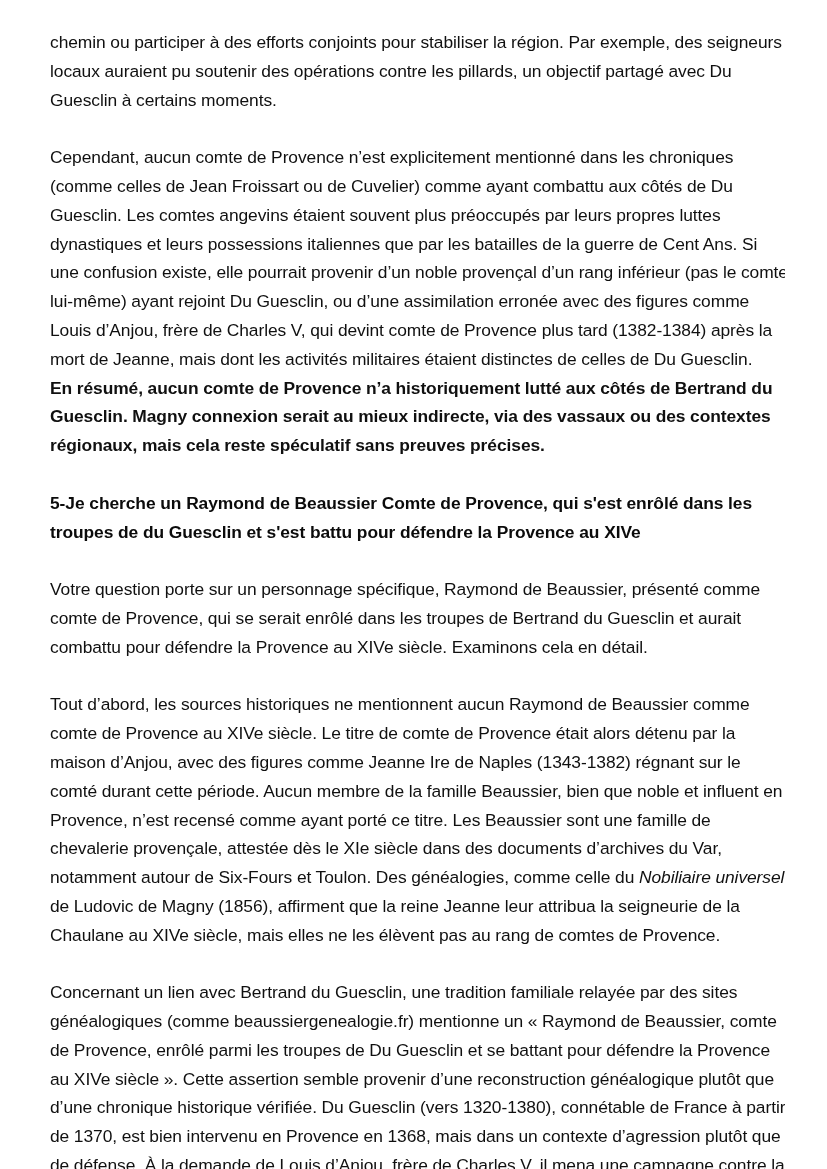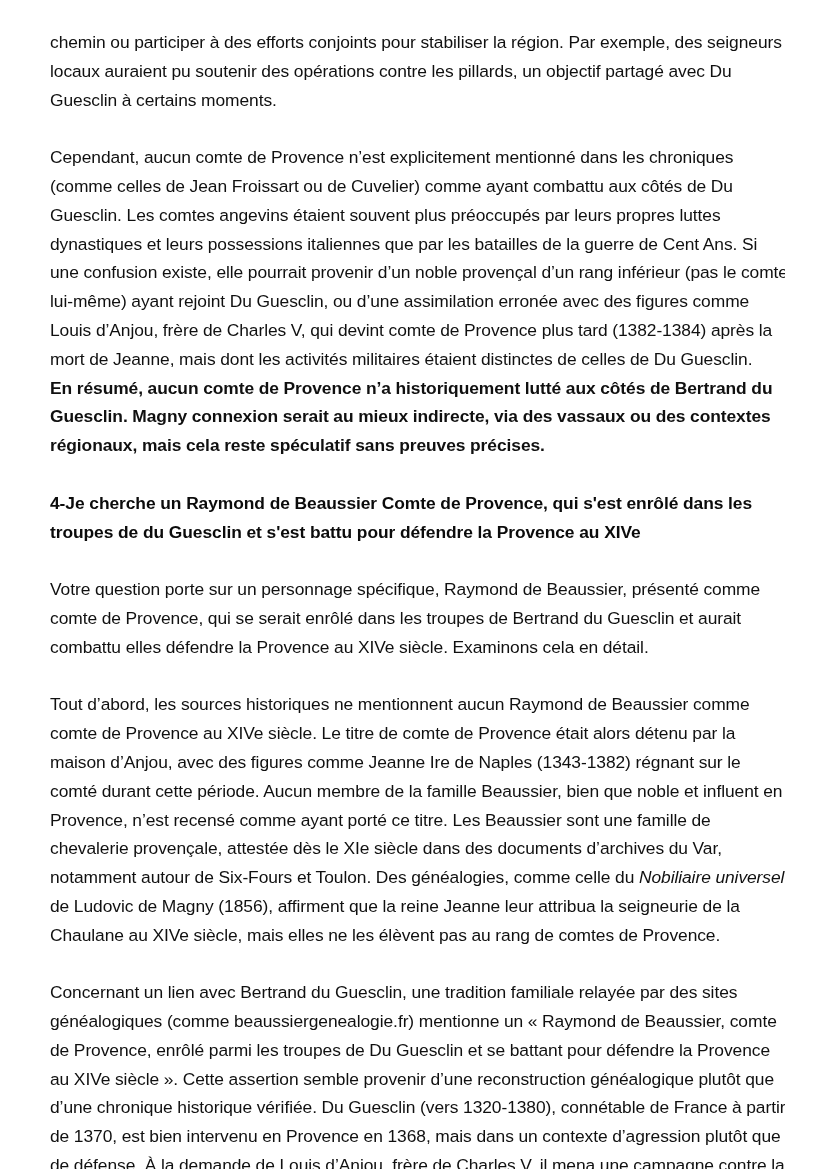--- a/index.html
+++ b/index.html
@@ -66,25 +66,25 @@
     <p class="para">chemin ou participer à des efforts conjoints pour stabiliser la région. Par exemple, des seigneurs locaux auraient pu soutenir des opérations contre les pillards, un objectif partagé avec Du Guesclin à certains moments.</p>
 
     <div class="spacer-para"></div>
 
     <p class="para">Cependant, aucun comte de Provence n’est explicitement mentionné dans les chroniques (comme celles de Jean Froissart ou de Cuvelier) comme ayant combattu aux côtés de Du Guesclin. Les comtes angevins étaient souvent plus préoccupés par leurs propres luttes dynastiques et leurs possessions italiennes que par les batailles de la guerre de Cent Ans. Si une confusion existe, elle pourrait provenir d’un noble provençal d’un rang inférieur (pas le comte lui-même) ayant rejoint Du Guesclin, ou d’une assimilation erronée avec des figures comme Louis d’Anjou, frère de Charles V, qui devint comte de Provence plus tard (1382-1384) après la mort de Jeanne, mais dont les activités militaires étaient distinctes de celles de Du Guesclin.</p>
 
     <p class="para bold-run">En résumé, aucun comte de Provence n’a historiquement lutté aux côtés de Bertrand du Guesclin. Magny connexion serait au mieux indirecte, via des vassaux ou des contextes régionaux, mais cela reste spéculatif sans preuves précises.</p>
 
     <div class="spacer-para"></div>
 
-    <h3 class="heading">4-Je cherche un Raymond de Beaussier Comte de Provence, qui s'est enrôlé dans les troupes de du Guesclin et s'est battu pour défendre la Provence au XIVe</h3>
+    <h3 class="heading">5-Je cherche un Raymond de Beaussier Comte de Provence, qui s'est enrôlé dans les troupes de du Guesclin et s'est battu pour défendre la Provence au XIVe</h3>
 
     <div class="spacer-para"></div>
 
-    <p class="para">Votre question porte sur un personnage spécifique, Raymond de Beaussier, présenté comme comte de Provence, qui se serait enrôlé dans les troupes de Bertrand du Guesclin et aurait combattu elles défendre la Provence au XIVe siècle. Examinons cela en détail.</p>
+    <p class="para">Votre question porte sur un personnage spécifique, Raymond de Beaussier, présenté comme comte de Provence, qui se serait enrôlé dans les troupes de Bertrand du Guesclin et aurait combattu pour défendre la Provence au XIVe siècle. Examinons cela en détail.</p>
 
     <div class="spacer-para"></div>
 
     <p class="para">
       <span>Tout d’abord, les sources historiques ne mentionnent aucun Raymond de Beaussier comme comte de Provence au XIVe siècle. Le titre de comte de Provence était alors détenu par la maison d’Anjou, avec des figures comme Jeanne Ire de Naples (1343-1382) régnant sur le comté durant cette période. Aucun membre de la famille Beaussier, bien que noble et influent en Provence, n’est recensé comme ayant porté ce titre. Les Beaussier sont une famille de chevalerie provençale, attestée dès le XIe siècle dans des documents d’archives du Var, notamment autour de Six-Fours et Toulon. Des généalogies, comme celle du </span><span class="italic-run">Nobiliaire universel</span><span> de Ludovic de Magny (1856), affirment que la reine Jeanne leur attribua la seigneurie de la Chaulane au XIVe siècle, mais elles ne les élèvent pas au rang de comtes de Provence.</span>
     </p>
 
     <div class="spacer-para"></div>
 
     <p class="para">Concernant un lien avec Bertrand du Guesclin, une tradition familiale relayée par des sites généalogiques (comme beaussiergenealogie.fr) mentionne un « Raymond de Beaussier, comte de Provence, enrôlé parmi les troupes de Du Guesclin et se battant pour défendre la Provence au XIVe siècle ». Cette assertion semble provenir d’une reconstruction généalogique plutôt que d’une chronique historique vérifiée. Du Guesclin (vers 1320-1380), connétable de France à partir de 1370, est bien intervenu en Provence en 1368, mais dans un contexte d’agression plutôt que de défense. À la demande de Louis d’Anjou, frère de Charles V, il mena une campagne contre la</p>

